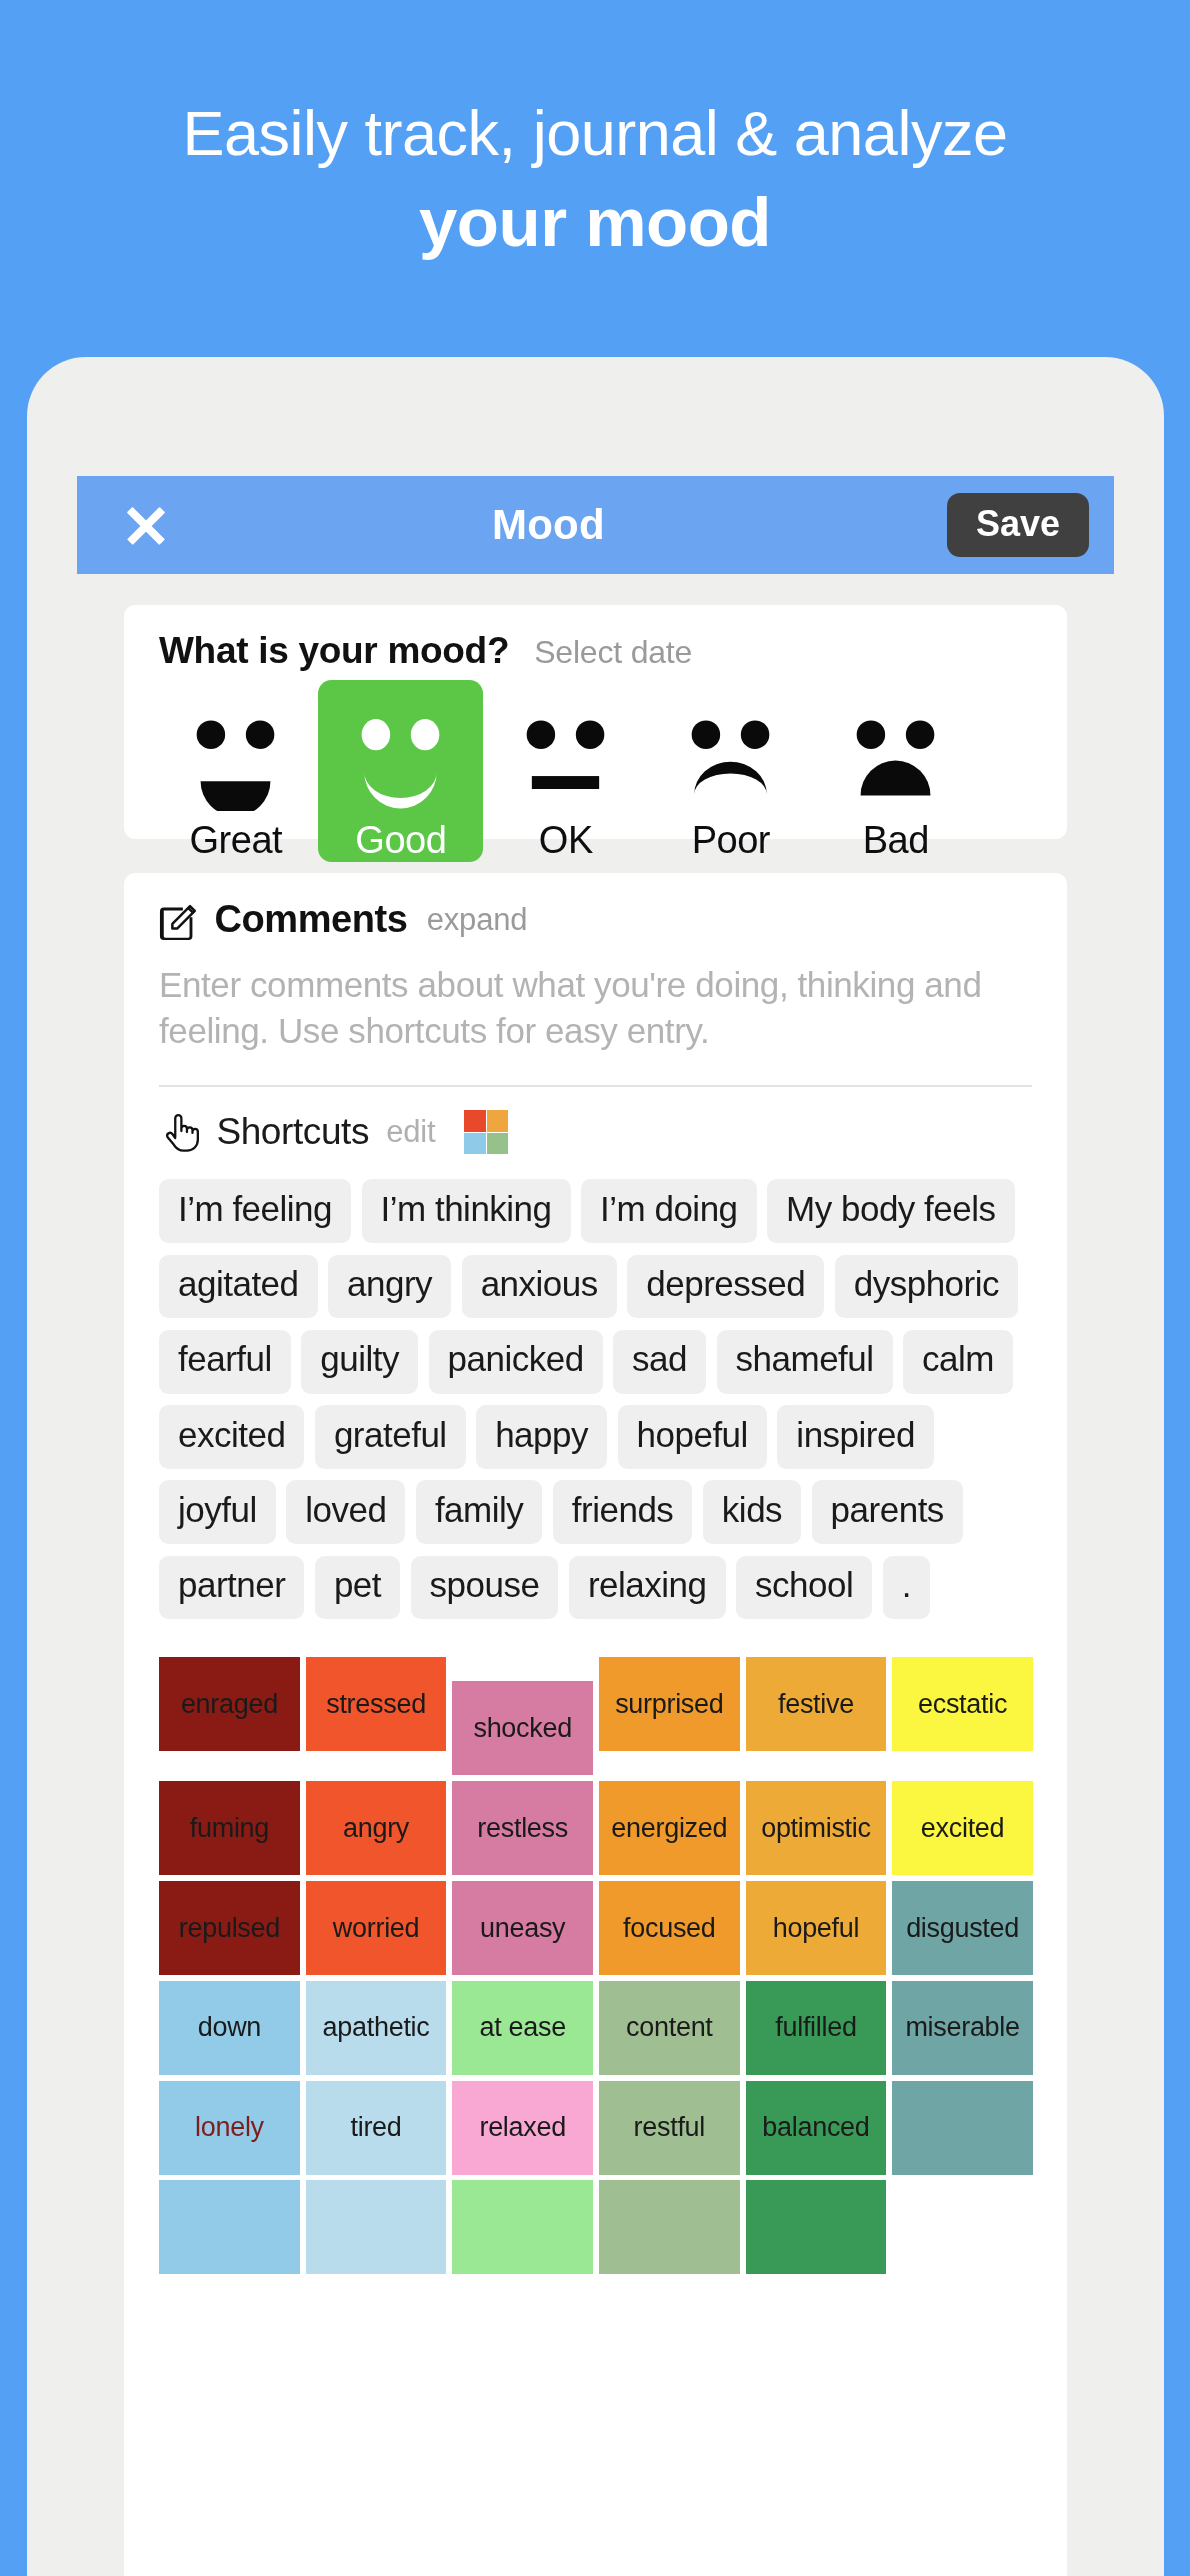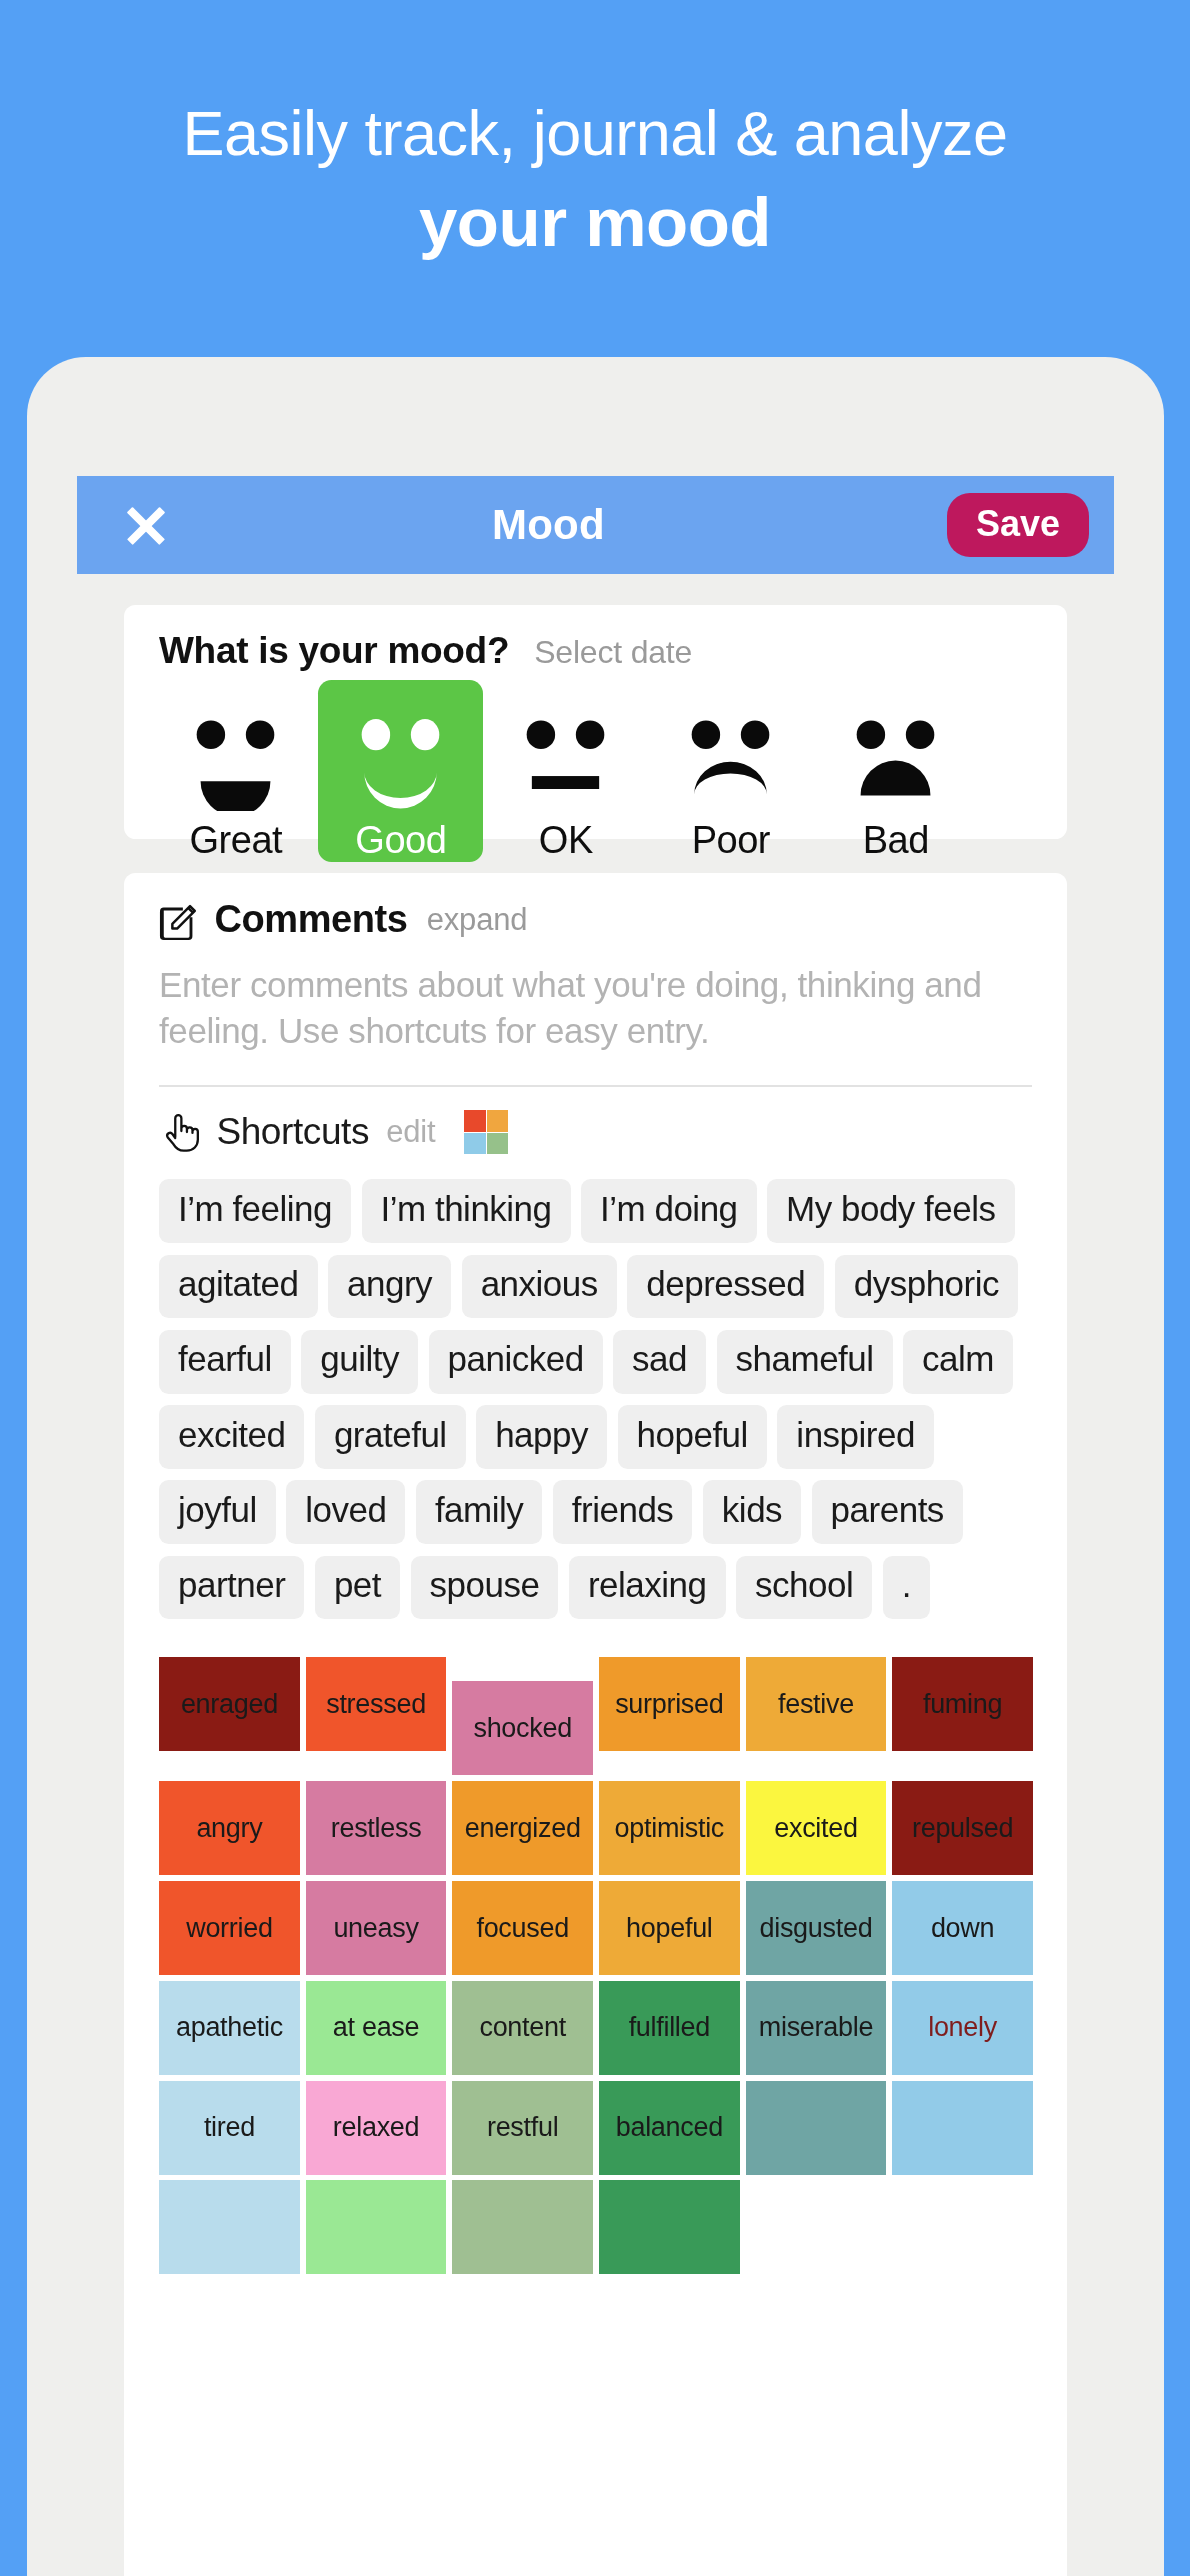--- a/index.html
+++ b/index.html
@@ -100,26 +100,26 @@
     flex: 1 1 auto;
     text-align: center;
     color: #ffffff;
     font-size: 42px;
     font-weight: 700;
     letter-spacing: 0.2px;
     margin-left: -23px;
   }
   .save-btn {
     flex: 0 0 auto;
-    background: #be185d;
+    background: #404040;
     color: #ffffff;
     font-size: 36px;
     font-weight: 700;
     padding: 13.4px 29px 15.3px;
-    border-radius: 23px;
+    border-radius: 13px;
     border: none;
     font-family: inherit;
     line-height: 1;
     cursor: pointer;
   }
 
   
   .card {
     position: absolute;
     left: 50%;
@@ -424,20 +424,21 @@
           <div class="chip">school</div>
           <div class="chip">.</div>
         </div>
 
       <div class="emo-grid" id="emo-grid">
           <div class="emo-cell" style="background: rgb(138, 27, 20); color: rgb(26, 26, 26);">enraged</div>
           <div class="emo-cell" style="background: rgb(240, 85, 43); color: rgb(26, 26, 26);">stressed</div>
           <div class="emo-cell" style="background: rgb(214, 123, 161); color: rgb(26, 26, 26); margin-top: 24px;">shocked</div>
           <div class="emo-cell" style="background: rgb(239, 154, 42); color: rgb(26, 26, 26);">surprised</div>
           <div class="emo-cell" style="background: rgb(238, 170, 55); color: rgb(26, 26, 26);">festive</div>
+          <div class="emo-cell" style="background: rgb(251, 246, 63); color: rgb(26, 26, 26);">ecstatic</div>
           <div class="emo-cell" style="background: rgb(138, 27, 20); color: rgb(26, 26, 26);">fuming</div>
           <div class="emo-cell" style="background: rgb(240, 85, 43); color: rgb(26, 26, 26);">angry</div>
           <div class="emo-cell" style="background: rgb(214, 123, 161); color: rgb(26, 26, 26);">restless</div>
           <div class="emo-cell" style="background: rgb(239, 154, 42); color: rgb(26, 26, 26);">energized</div>
           <div class="emo-cell" style="background: rgb(238, 170, 55); color: rgb(26, 26, 26);">optimistic</div>
           <div class="emo-cell" style="background: rgb(251, 246, 63); color: rgb(26, 26, 26);">excited</div>
           <div class="emo-cell" style="background: rgb(138, 27, 20); color: rgb(26, 26, 26);">repulsed</div>
           <div class="emo-cell" style="background: rgb(240, 85, 43); color: rgb(26, 26, 26);">worried</div>
           <div class="emo-cell" style="background: rgb(214, 123, 161); color: rgb(26, 26, 26);">uneasy</div>
           <div class="emo-cell" style="background: rgb(239, 154, 42); color: rgb(26, 26, 26);">focused</div>

